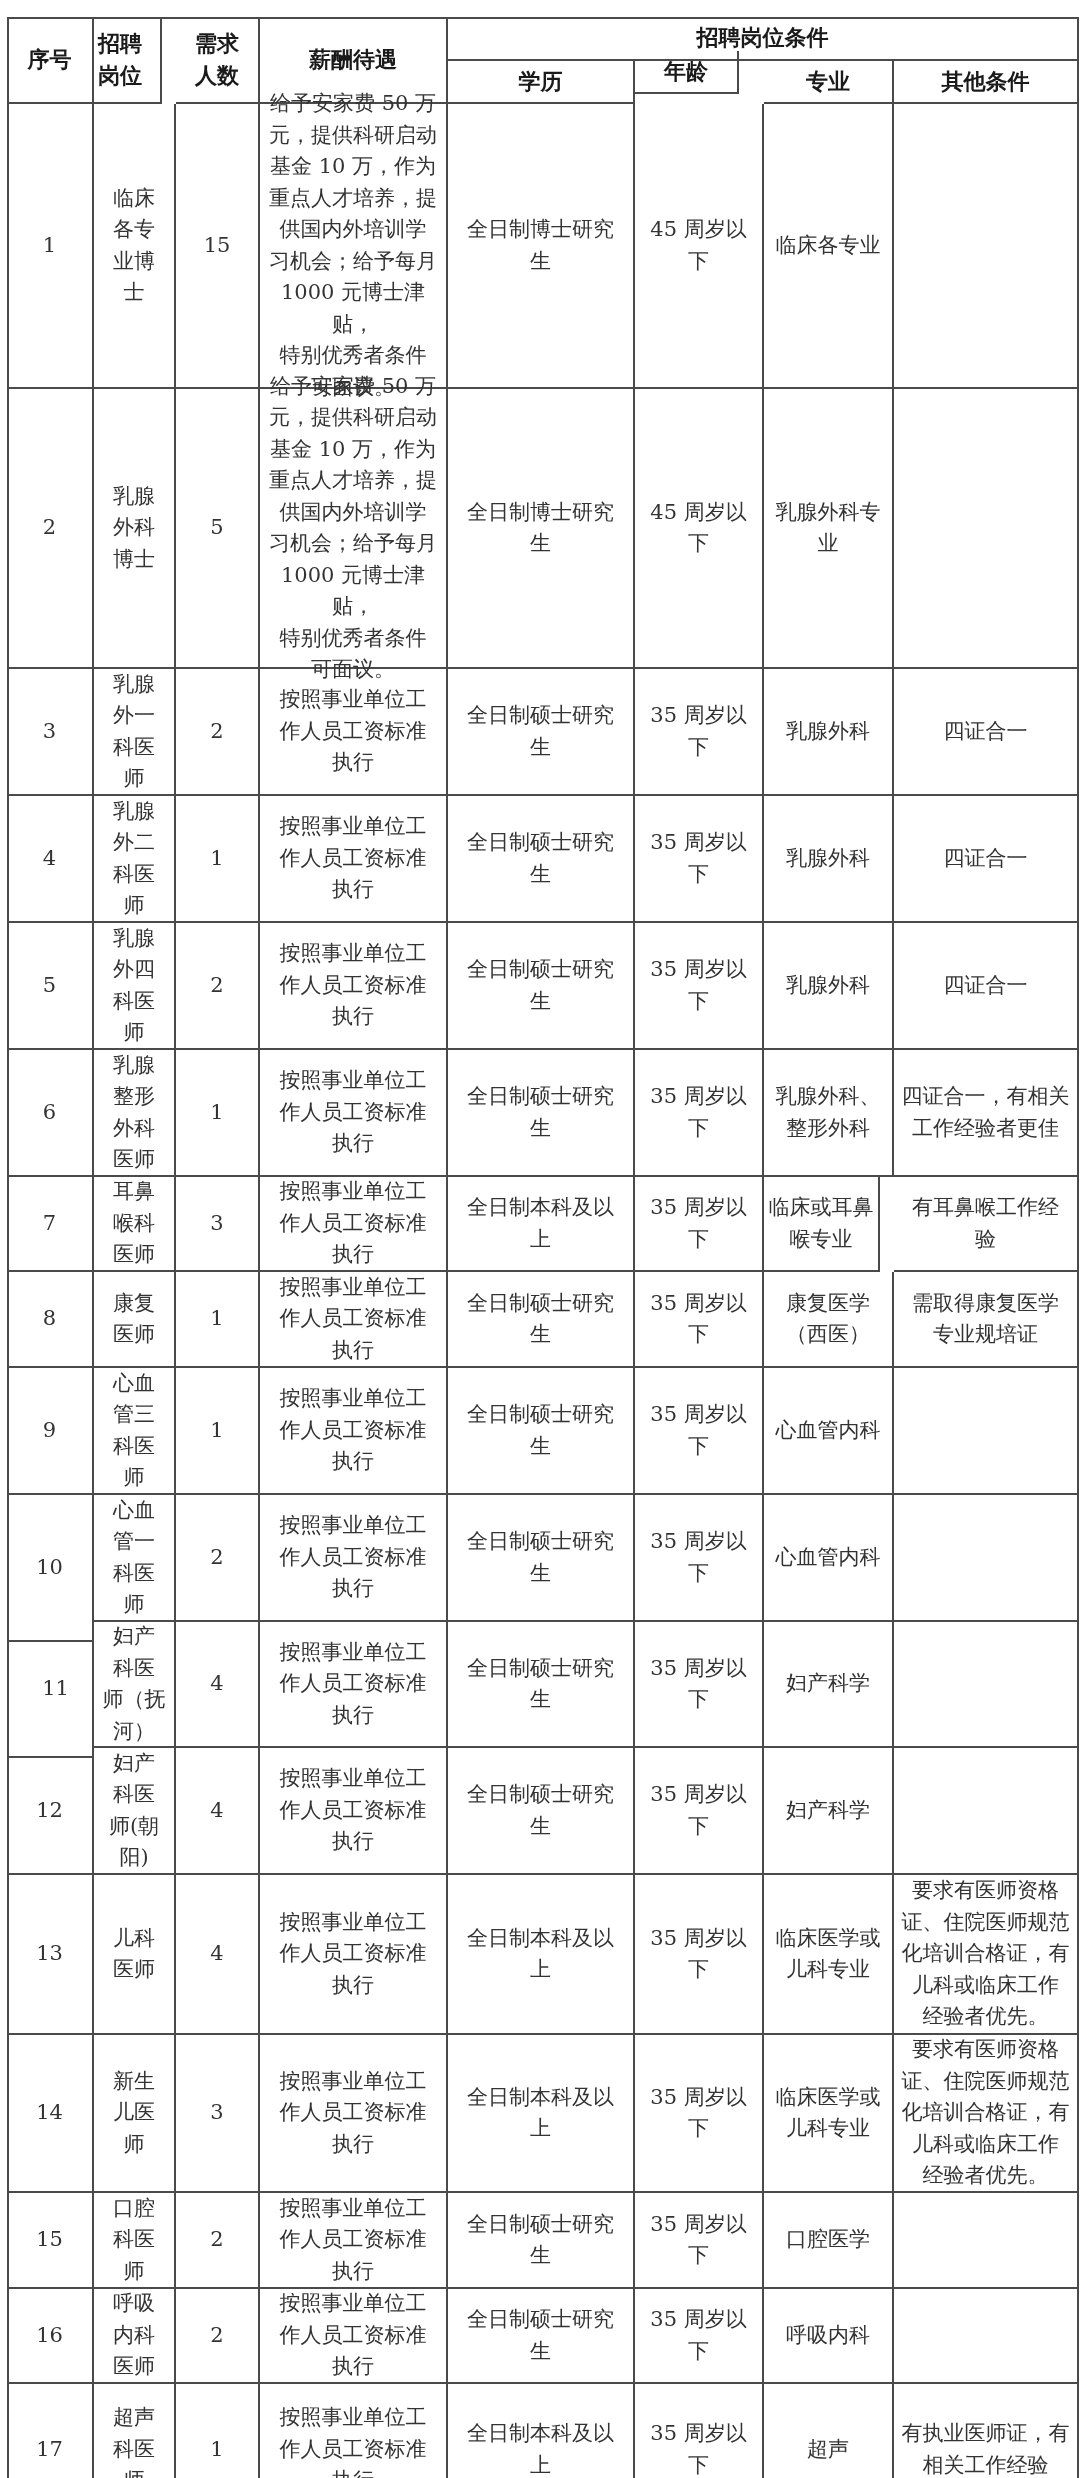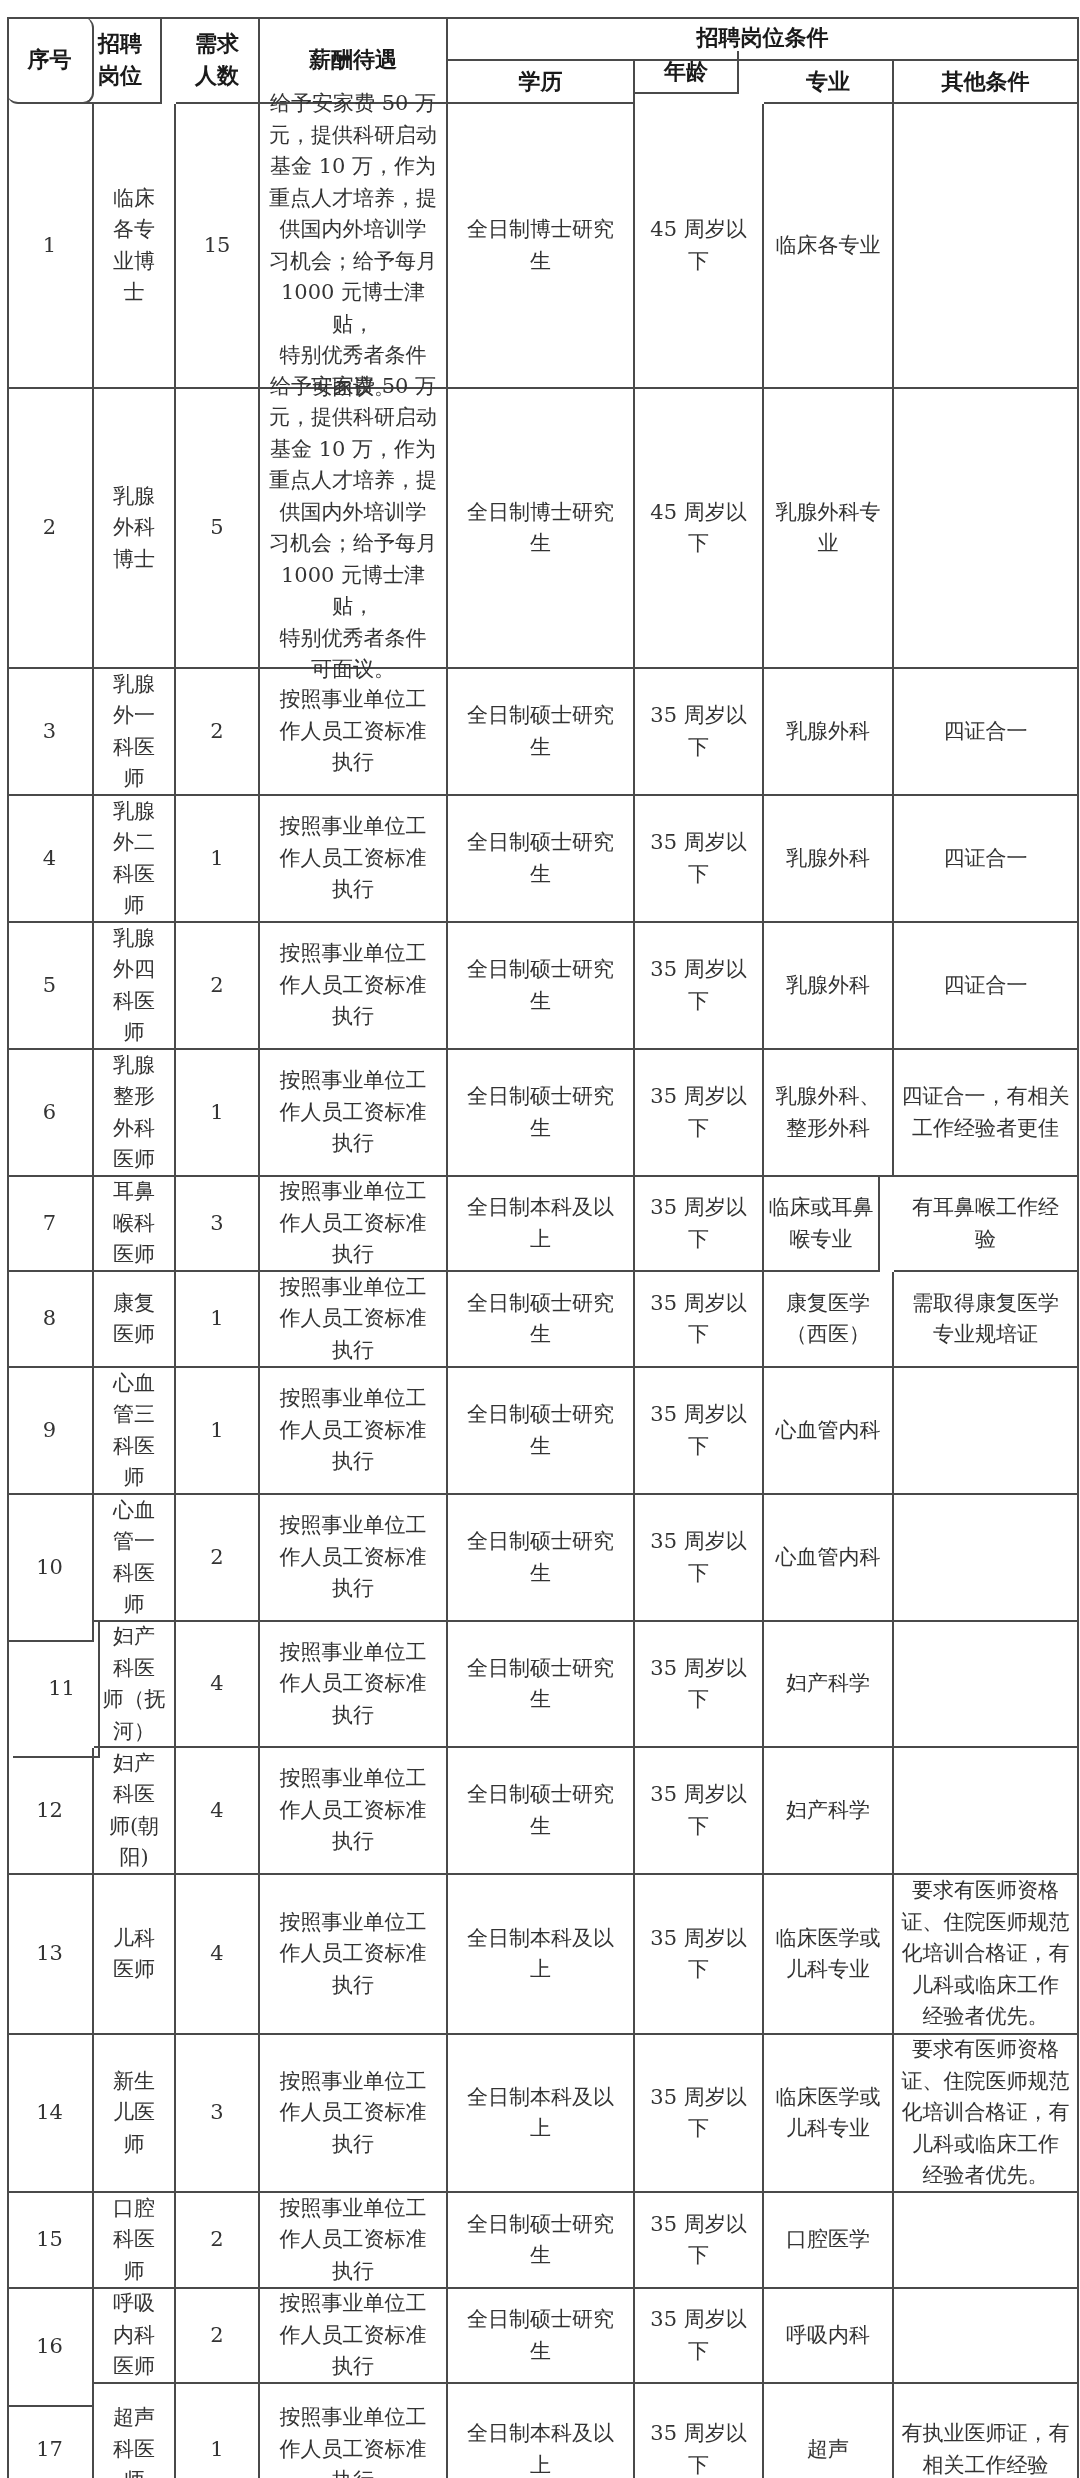--- a/index.html
+++ b/index.html
@@ -9,21 +9,21 @@
   .cell { position: absolute; box-sizing: border-box; border-right: 2px solid #4a4a4a; border-bottom: 2px solid #4a4a4a;
           display: flex; align-items: center; justify-content: center; text-align: center;
           white-space: pre-line; font-size: 21px; line-height: 31.5px; padding: 0 2px; }
   .hd { font-family: "DejaVu Sans", "Liberation Sans", sans-serif; font-weight: bold; font-size: 22px; line-height: 32px; color: #1a1a1a; }
   .frame { position: absolute; left: 7px; top: 17px; width: 1072px; height: 2461px; border-left: 2px solid #4a4a4a; border-top: 2px solid #4a4a4a; box-sizing: border-box; pointer-events: none; }
 </style>
 </head>
 <body>
 
 <div id="table" class="tbl">
-    <div class="cell hd" style="left: 0px; width: 87px; top: 0px; height: 87px; border-radius: 11px;">序号</div>
+    <div class="cell hd" style="left: 0px; width: 87px; top: 0px; height: 87px;">序号</div>
     <div class="cell hd" style="left: 73px; width: 82px; top: 0px; height: 87px;">招聘
 岗位</div>
     <div class="cell hd" style="left: 169px; width: 84px; top: 0px; height: 87px;">需求
 人数</div>
     <div class="cell hd" style="left: 253px; width: 188px; top: 0px; height: 87px;">薪酬待遇</div>
     <div class="cell hd" style="left: 441px; width: 631px; top: 0px; height: 44px;">招聘岗位条件</div>
     <div class="cell hd" style="left: 441px; width: 187px; top: 44px; height: 43px;">学历</div>
     <div class="cell hd" style="left: 628px; width: 104px; top: 34px; height: 43px;">年龄</div>
     <div class="cell hd" style="left: 757px; width: 130px; top: 44px; height: 43px;">专业</div>
     <div class="cell hd" style="left: 887px; width: 185px; top: 44px; height: 43px;">其他条件</div>
@@ -185,21 +185,21 @@
     <div class="cell" style="left: 169px; width: 84px; top: 1478px; height: 127px;">2</div>
     <div class="cell" style="left: 253px; width: 188px; top: 1478px; height: 127px;">按照事业单位工
 作人员工资标准
 执行</div>
     <div class="cell" style="left: 441px; width: 187px; top: 1478px; height: 127px;">全日制硕士研究
 生</div>
     <div class="cell" style="left: 628px; width: 129px; top: 1478px; height: 127px;">35 周岁以
 下</div>
     <div class="cell" style="left: 757px; width: 130px; top: 1478px; height: 127px;">心血管内科</div>
     <div class="cell" style="left: 887px; width: 185px; top: 1478px; height: 127px;"></div>
-    <div class="cell" style="left: 6px; width: 87px; top: 1605px; height: 136px; padding-left: 14px;">11</div>
+    <div class="cell" style="left: 0px; width: 87px; top: 1605px; height: 136px; padding-left: 14px;">11</div>
     <div class="cell" style="left: 87px; width: 82px; top: 1605px; height: 126px;">妇产
 科医
 师（抚
 河）</div>
     <div class="cell" style="left: 169px; width: 84px; top: 1605px; height: 126px;">4</div>
     <div class="cell" style="left: 253px; width: 188px; top: 1605px; height: 126px;">按照事业单位工
 作人员工资标准
 执行</div>
     <div class="cell" style="left: 441px; width: 187px; top: 1605px; height: 126px;">全日制硕士研究
 生</div>
@@ -266,21 +266,21 @@
     <div class="cell" style="left: 169px; width: 84px; top: 2176px; height: 96px;">2</div>
     <div class="cell" style="left: 253px; width: 188px; top: 2176px; height: 96px;">按照事业单位工
 作人员工资标准
 执行</div>
     <div class="cell" style="left: 441px; width: 187px; top: 2176px; height: 96px;">全日制硕士研究
 生</div>
     <div class="cell" style="left: 628px; width: 129px; top: 2176px; height: 96px;">35 周岁以
 下</div>
     <div class="cell" style="left: 757px; width: 130px; top: 2176px; height: 96px;">口腔医学</div>
     <div class="cell" style="left: 887px; width: 185px; top: 2176px; height: 96px;"></div>
-    <div class="cell" style="left: 0px; width: 87px; top: 2272px; height: 118px;">16</div>
+    <div class="cell" style="left: 0px; width: 87px; top: 2272px; height: 95px;">16</div>
     <div class="cell" style="left: 87px; width: 82px; top: 2272px; height: 95px;">呼吸
 内科
 医师</div>
     <div class="cell" style="left: 169px; width: 84px; top: 2272px; height: 95px;">2</div>
     <div class="cell" style="left: 253px; width: 188px; top: 2272px; height: 95px;">按照事业单位工
 作人员工资标准
 执行</div>
     <div class="cell" style="left: 441px; width: 187px; top: 2272px; height: 95px;">全日制硕士研究
 生</div>
     <div class="cell" style="left: 628px; width: 129px; top: 2272px; height: 95px;">35 周岁以

